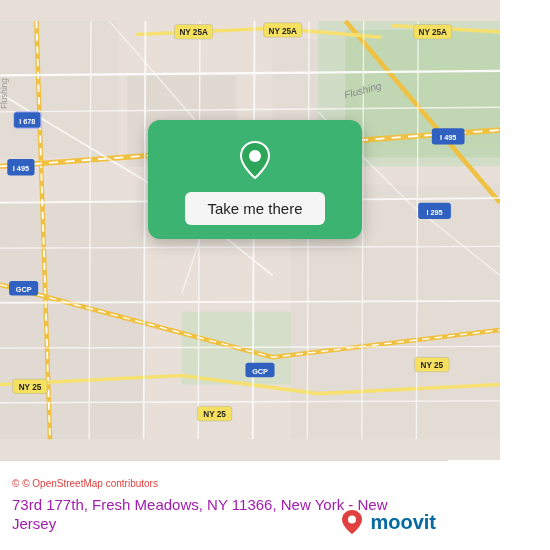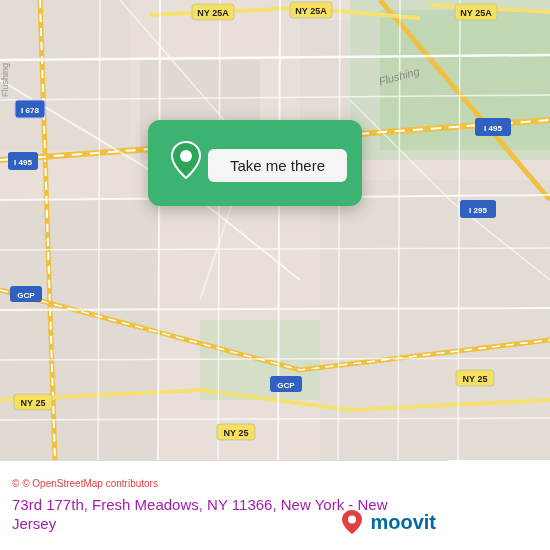--- a/index.html
+++ b/index.html
@@ -5,38 +5,38 @@
     * { margin: 0; padding: 0; box-sizing: border-box; }
     body {
       width: 550px;
       height: 550px;
       overflow: hidden;
       font-family: Arial, sans-serif;
       position: relative;
     }
 
     #map-container {
-      width: 550px;
+      width: 500px;
       height: 460px;
       position: relative;
       overflow: hidden;
       background-color: #e8e0d8;
     }
 
     
     #location-card {
       position: absolute;
       top: 120px;
       left: 148px;
       width: 214px;
       background: #3cb371;
       border-radius: 12px;
       padding: 18px 16px 14px 16px;
       display: flex;
-      flex-direction: row;
+      flex-direction: column;
       align-items: center;
       box-shadow: 0 4px 16px rgba(0,0,0,0.25);
       z-index: 10;
     }
 
     .map-pin {
       width: 44px;
       height: 44px;
       margin-bottom: 10px;
       display: flex;

